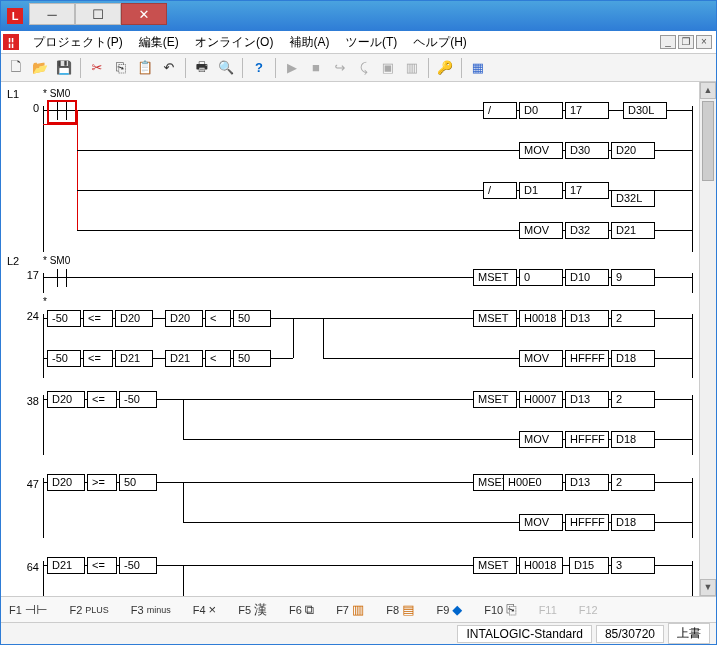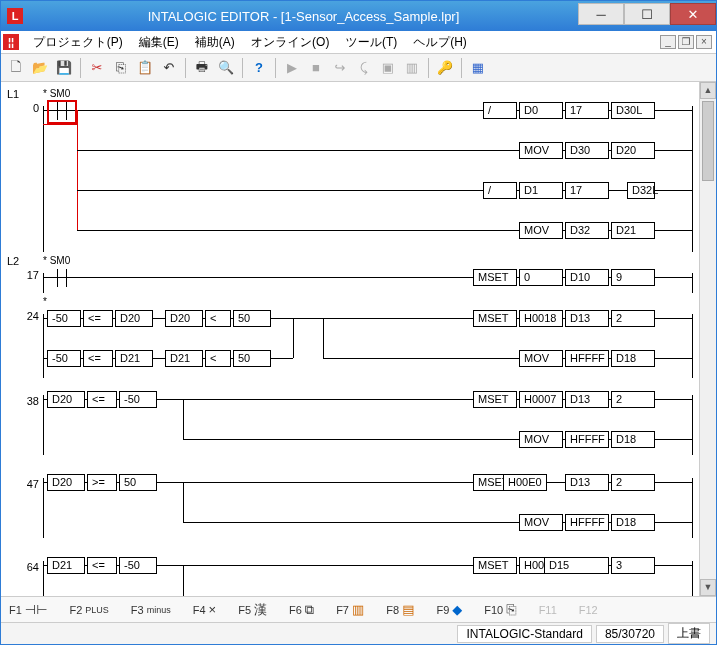--- a/index.html
+++ b/index.html
@@ -49,34 +49,33 @@
 .status .cell{border:1px solid #ccc;padding:1px 8px;margin-left:4px;background:#fff}
 .status .spacer{flex:1}
 </style>
 </head>
 <body>
 
 <div class="window">
 
   <div class="titlebar">
     <div class="app-icon">L</div>
-    <div class="title">INTALOGIC EDITOR - [1-Sensor_Access_Sample.lpr]</div>
     <div class="winbtns">
       <div class="winbtn">─</div>
       <div class="winbtn">☐</div>
       <div class="winbtn close">✕</div>
     </div>
   </div>
 
   <div class="menubar">
     <div class="app-icon2">¦¦</div>
     <div class="menuitem">プロジェクト(P)</div>
     <div class="menuitem">編集(E)</div>
+    <div class="menuitem">オンライン(O)</div>
     <div class="menuitem">補助(A)</div>
-    <div class="menuitem">オンライン(O)</div>
     <div class="menuitem">ツール(T)</div>
     <div class="menuitem">ヘルプ(H)</div>
     <div class="mdi-btns">
       <span>_</span>
       <span>❐</span>
       <span>×</span>
     </div>
   </div>
 
   <div class="toolbar">
@@ -122,35 +121,35 @@
               <div class="lbl"></div>
               <div class="bar"></div>
               <div class="bar r"></div>
               <div class="pole l"></div>
               <div class="pole r"></div>
             </div>
           <div class="sel" style="left:4px;top:8px;width:30px;height:24px"></div>
           <div class="ibox" style="right:176px;width:34px">/</div>
           <div class="ibox" style="right:130px;width:44px">D0</div>
           <div class="ibox" style="right:84px;width:44px">17</div>
-          <div class="ibox" style="right:38px;width:44px">D30L</div>
+          <div class="ibox" style="right:26px;width:44px">D30L</div>
 
           <div class="vline" style="left:34px;top:18px;height:120px;background:#d00"></div>
           <div class="hline" style="left:0;top:32px;width:34px;background:#d00"></div>
 
           <div class="hline" style="left:34px;top:58px;right:0"></div>
           <div class="ibox" style="top:50px;right:130px;width:44px">MOV</div>
           <div class="ibox" style="top:50px;right:84px;width:44px">D30</div>
           <div class="ibox" style="top:50px;right:38px;width:44px">D20</div>
 
           <div class="hline" style="left:34px;top:98px;right:0"></div>
           <div class="ibox" style="top:90px;right:176px;width:34px">/</div>
           <div class="ibox" style="top:90px;right:130px;width:44px">D1</div>
           <div class="ibox" style="top:90px;right:84px;width:44px">17</div>
-          <div class="ibox" style="top:90px;right:38px;width:28px">D32L</div>
+          <div class="ibox" style="top:98px;right:38px;width:44px">D32L</div>
 
           <div class="hline" style="left:34px;top:138px;right:0"></div>
           <div class="ibox" style="top:130px;right:130px;width:44px">MOV</div>
           <div class="ibox" style="top:130px;right:84px;width:44px">D32</div>
           <div class="ibox" style="top:130px;right:38px;width:44px">D21</div>
         </div>
       </div>
 
       <div class="rung" style="height:38px">
         <div class="line-lbl">L2</div>
@@ -232,21 +231,21 @@
       <div class="rung" style="height:80px">
         <div class="step-lbl">47</div>
         <div class="ladder" style="height:80px">
           <div class="vline" style="left:0;top:14px;height:60px"></div>
           <div class="vline" style="right:0;top:14px;height:60px"></div>
           <div class="hline" style="left:0;top:18px;width:100%"></div>
           <div class="ibox" style="left:4px;width:38px">D20</div>
           <div class="ibox" style="left:44px;width:30px">&gt;=</div>
           <div class="ibox" style="left:76px;width:38px">50</div>
           <div class="ibox" style="right:176px;width:44px">MSET</div>
-          <div class="ibox" style="right:146px;width:44px">H00E0</div>
+          <div class="ibox" style="right:130px;width:60px">H00E0</div>
           <div class="ibox" style="right:84px;width:44px">D13</div>
           <div class="ibox" style="right:38px;width:44px">2</div>
           <div class="vline" style="left:140px;top:18px;height:40px"></div>
           <div class="hline" style="left:140px;top:58px;right:0"></div>
           <div class="ibox" style="top:50px;right:130px;width:44px">MOV</div>
           <div class="ibox" style="top:50px;right:84px;width:44px">HFFFF</div>
           <div class="ibox" style="top:50px;right:38px;width:44px">D18</div>
         </div>
       </div>
 
@@ -254,21 +253,21 @@
         <div class="step-lbl">64</div>
         <div class="ladder" style="height:80px">
           <div class="vline" style="left:0;top:14px;height:60px"></div>
           <div class="vline" style="right:0;top:14px;height:60px"></div>
           <div class="hline" style="left:0;top:18px;width:100%"></div>
           <div class="ibox" style="left:4px;width:38px">D21</div>
           <div class="ibox" style="left:44px;width:30px">&lt;=</div>
           <div class="ibox" style="left:76px;width:38px">-50</div>
           <div class="ibox" style="right:176px;width:44px">MSET</div>
           <div class="ibox" style="right:130px;width:44px">H0018</div>
-          <div class="ibox" style="right:84px;width:65px">D15</div>
+          <div class="ibox" style="right:84px;width:40px">D15</div>
           <div class="ibox" style="right:38px;width:44px">3</div>
           <div class="vline" style="left:140px;top:18px;height:40px"></div>
 
         </div>
       </div>
 
     </div>
     <div class="scrollbar">
       <div class="sb-btn">▲</div>
       <div class="sb-track">

